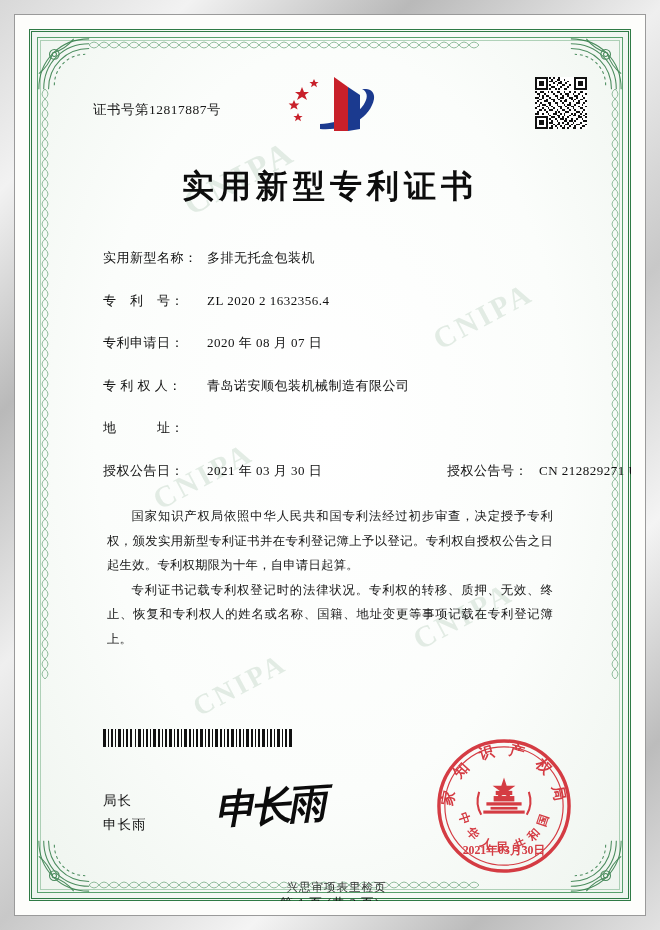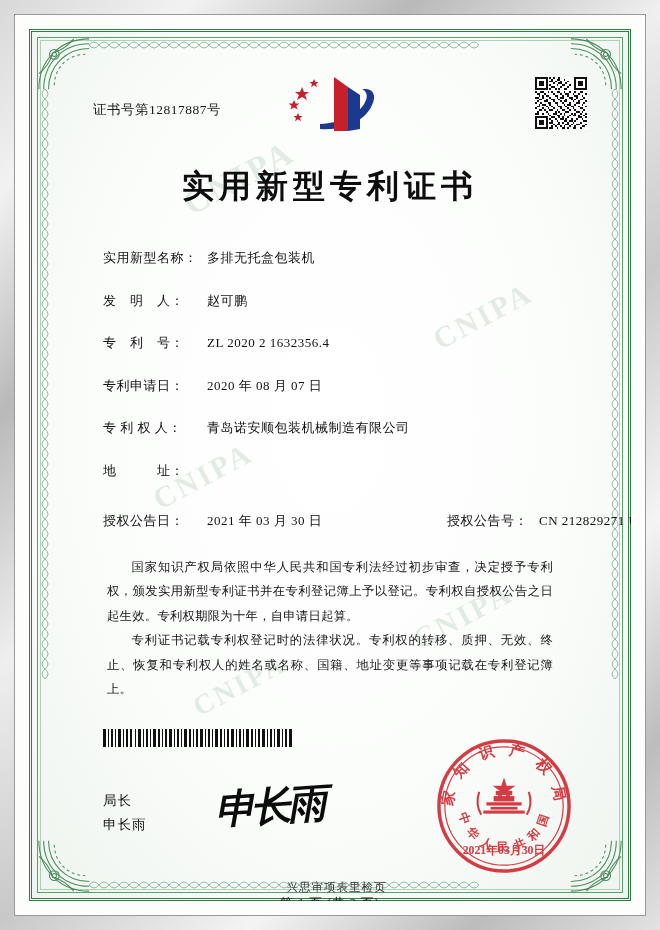--- a/index.html
+++ b/index.html
@@ -171,21 +171,20 @@
   }
   .val {
     letter-spacing: .5px;
   }
   .row.two .val { min-width: 240px; font-family: Liberation Serif, serif; }
   .lbl2 {
     width: 92px;
     flex: none;
     letter-spacing: .5px;
     white-space: pre;
-    margin-top: 8px;
   }
 
   .para {
     margin-top: 2px;
     padding: 0 26px 0 26px;
     font-size: 12.3px;
     line-height: 2.0;
     color: #151515;
     text-align: justify;
     letter-spacing: .3px;
@@ -566,24 +565,20 @@
         </div>
 
         <div class="title">实用新型专利证书</div>
 
         <div class="fields">
           <div class="row">
             <span class="lbl">实用新型名称：</span>
             <span class="val">多排无托盒包装机</span>
           </div>
           <div class="row">
-            <span class="lbl">发　明　人：</span>
-            <span class="val">赵可鹏</span>
-          </div>
-          <div class="row">
             <span class="lbl">专　利　号：</span>
             <span class="val">ZL 2020 2 1632356.4</span>
           </div>
           <div class="row">
             <span class="lbl">专利申请日：</span>
             <span class="val">2020 年 08 月 07 日</span>
           </div>
           <div class="row">
             <span class="lbl">专 利 权 人：</span>
             <span class="val">青岛诺安顺包装机械制造有限公司</span>

